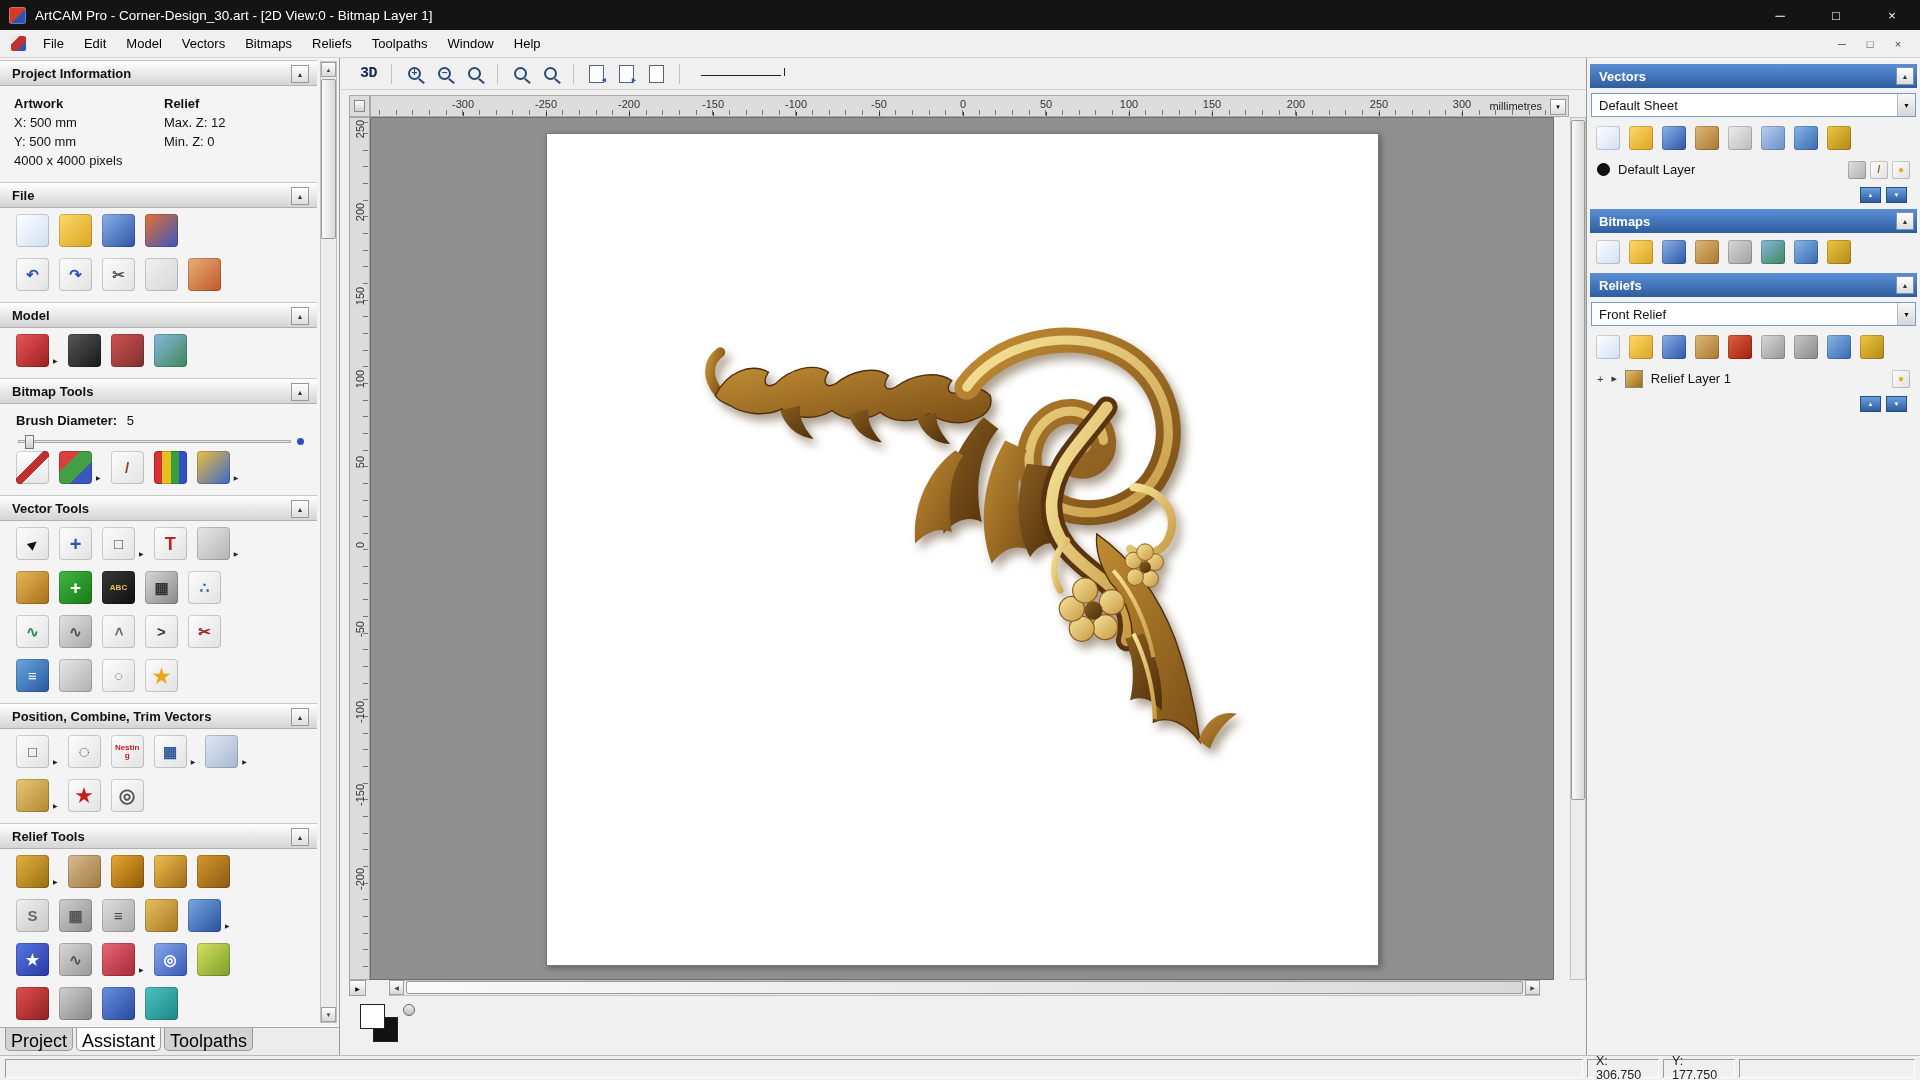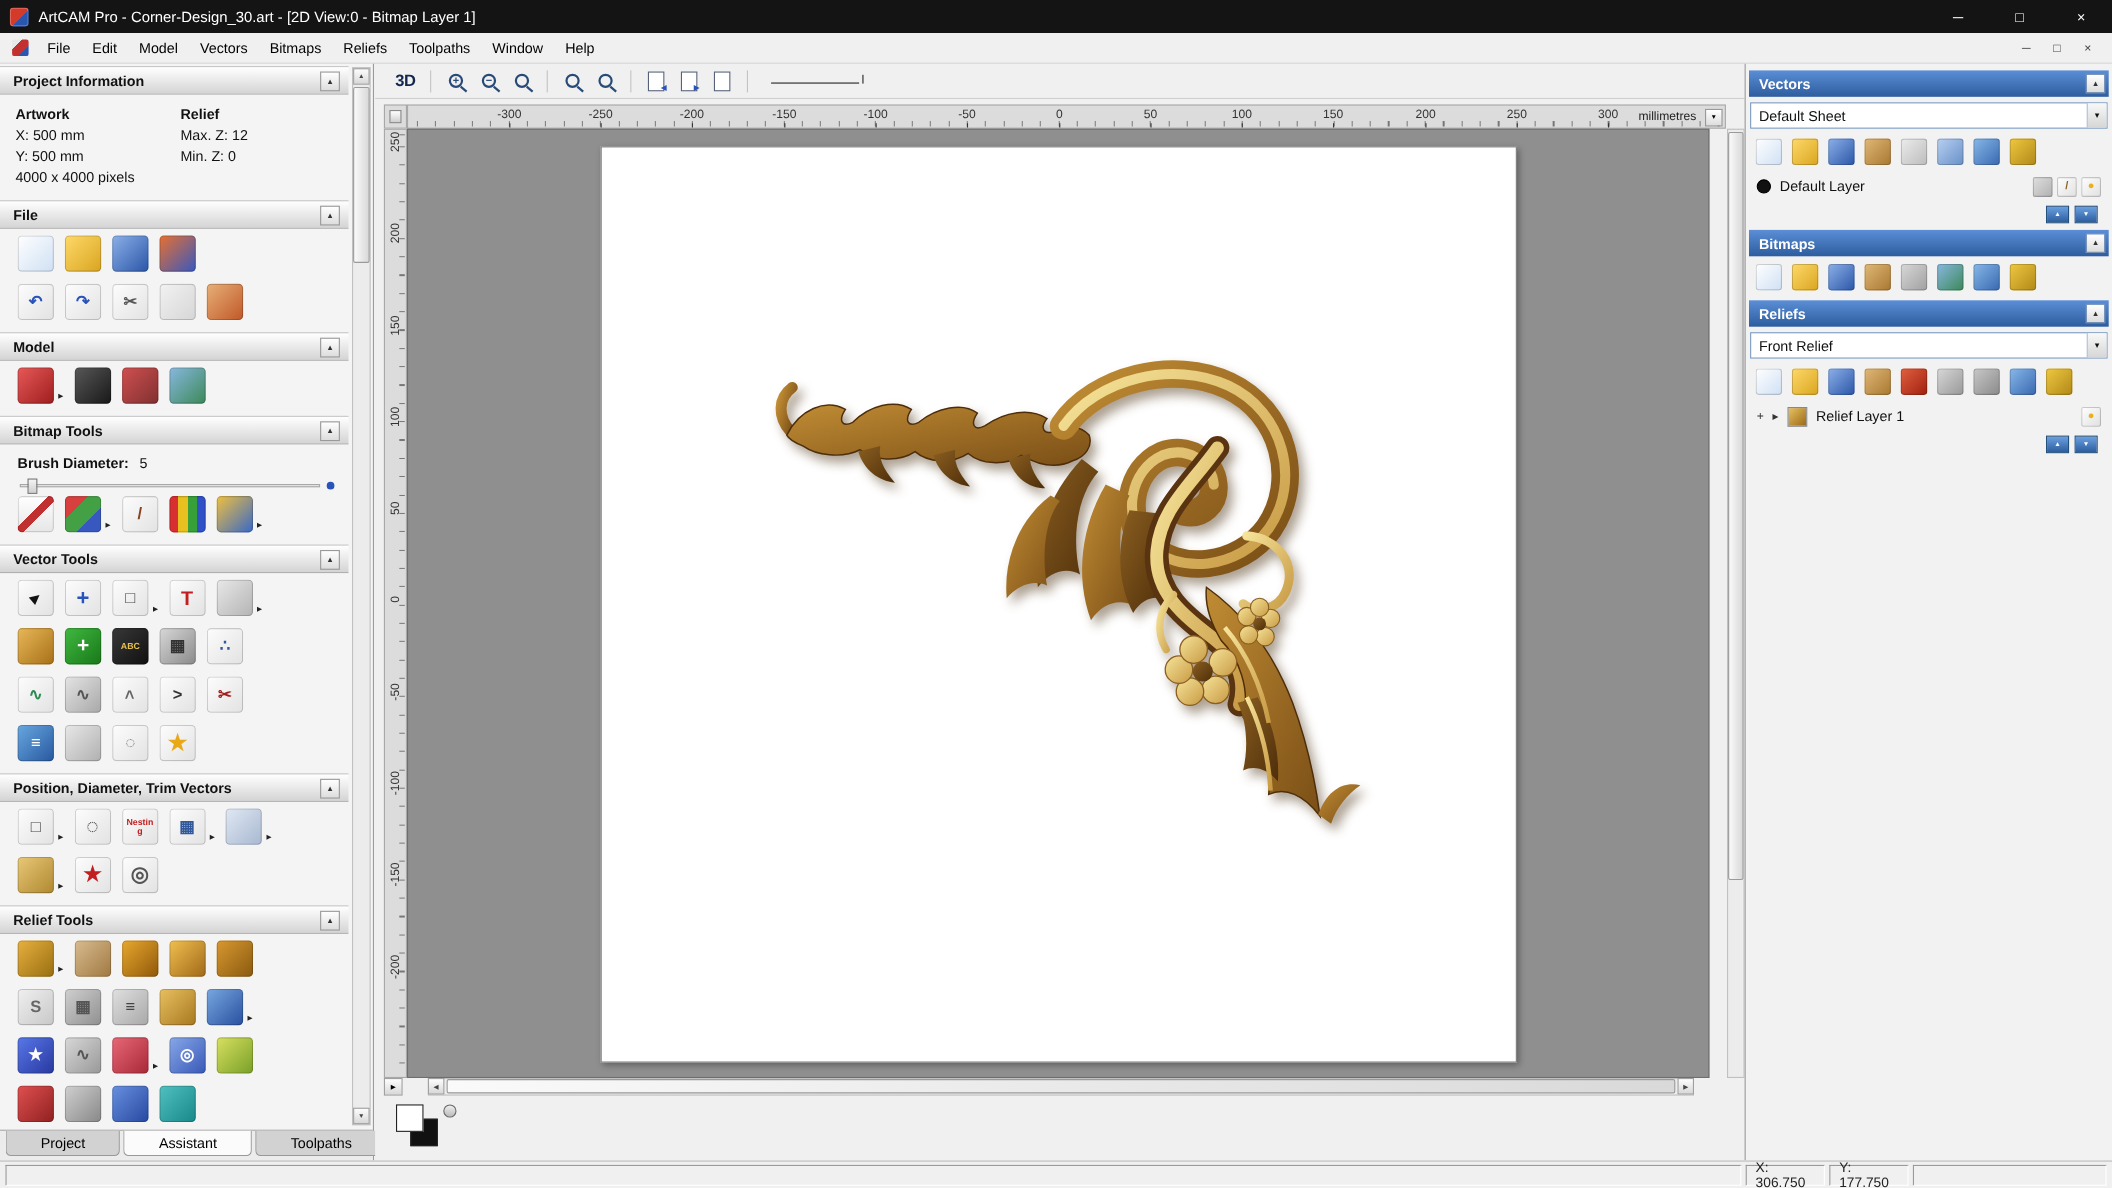--- a/index.html
+++ b/index.html
@@ -38,27 +38,27 @@
 .brush-row .lbl{font-weight:bold;}
 .slider{position:relative;height:3px;background:#e6e6e6;border:1px solid #a8a8a8;margin:12px 26px 2px 18px}
 .sthumb{position:absolute;left:6px;top:-6px;width:9px;height:14px;background:linear-gradient(#f4f4f4,#cfcfcf);border:1px solid #777}
 .sdot{position:absolute;right:-14px;top:-3px;width:7px;height:7px;border-radius:50%;background:#2853b8}
 
 #a-scroll{position:absolute;top:3px;right:2px;width:17px;bottom:32px;background:#ececec;border:1px solid #c0c0c0}
 .sb-btn{position:absolute;left:0;width:15px;height:15px;background:linear-gradient(#fdfdfd,#d8d8d8);border:1px solid #a0a0a0;display:flex;align-items:center;justify-content:center;font-size:6px;color:#444;font-family:inherit}
 .sb-thumb{position:absolute;background:linear-gradient(90deg,#fafafa,#d9d9d9);border:1px solid #9a9a9a;border-radius:2px}
 
 .ptabs{position:absolute;left:0;right:0;bottom:0;height:28px;background:#ececec;border-top:1px solid #aaa;display:flex;align-items:flex-start;padding-left:5px;gap:3px}
-.tab{height:23px;padding:3px 31px;background:#d2d2d2;border:1px solid #999;border-top:none;border-radius:0 0 5px 5px;font-size:13px;font-family:inherit}
+.tab{height:23px;padding:3px 5px;background:#d2d2d2;border:1px solid #999;border-top:none;border-radius:0 0 5px 5px;font-size:18px;font-family:inherit}
 .tab.active{background:#fbfbfb}
 
 
 #canvas{position:absolute;top:58px;left:341px;right:334px;bottom:25px;background:#f0f0f0}
 #view-toolbar{position:absolute;top:0;left:0;right:0;height:32px;display:flex;align-items:center;gap:3px;padding-left:14px;border-bottom:1px solid #d0d0d0}
-.tb{min-width:27px;height:25px;display:flex;align-items:center;justify-content:center;border:1px solid transparent;background:transparent;font-family:Liberation Sans, sans-serif}
+.tb{min-width:27px;height:25px;display:flex;align-items:center;justify-content:center;border:1px solid transparent;background:transparent;font-family:Liberation Mono, monospace}
 .t3d{font-weight:bold;font-size:15px;color:#13264d;letter-spacing:-.5px}
 .vsep{width:1px;height:20px;background:#c2c2c2;margin:0 6px}
 .mag{position:relative;width:13px;height:13px;border:2px solid #284a78;border-radius:50%}
 .mag::after{content:"";position:absolute;right:-6px;bottom:-4px;width:7px;height:2px;background:#284a78;transform:rotate(40deg)}
 .mag .sym{position:absolute;inset:0;display:flex;align-items:center;justify-content:center;font-size:10px;font-weight:bold;color:#284a78;line-height:1}
 .pgi{width:15px;height:18px;background:#fff;border:1px solid #56617a;position:relative}
 .pgi .psym{position:absolute;right:-3px;bottom:-2px;font-size:7px;color:#2853b8}
 .linew{width:92px;height:16px;position:relative;margin-left:12px}
 .linew::before{content:"";position:absolute;left:0;right:12px;top:9px;height:1px;background:#222}
 .linew::after{content:"";position:absolute;right:8px;top:2px;width:1px;height:8px;background:#222}
@@ -306,21 +306,21 @@
       <div class="ti" style="--c1:#e8e8e8;--c2:#b0b0b0"></div>
       <div class="ti" style="--g:#333">
           <span class="gl">◌</span>
         </div>
       <div class="ti" style="--g:#e8a818">
           <span class="gl" style="font-size:20px">★</span>
         </div>
     </div>
 
     <div class="sec-h">
-      <span>Position, Diameter, Trim Vectors</span>
+      <span>Position, Combine, Trim Vectors</span>
       <button class="sec-btn">
           <span>▲</span>
         </button>
     </div>
     <div class="irow">
       <div class="ti" style="--g:#444">
           <span class="gl">□</span>
         </div>
       <span class="fly">▶</span>
       <div class="ti" style="--g:#333">

